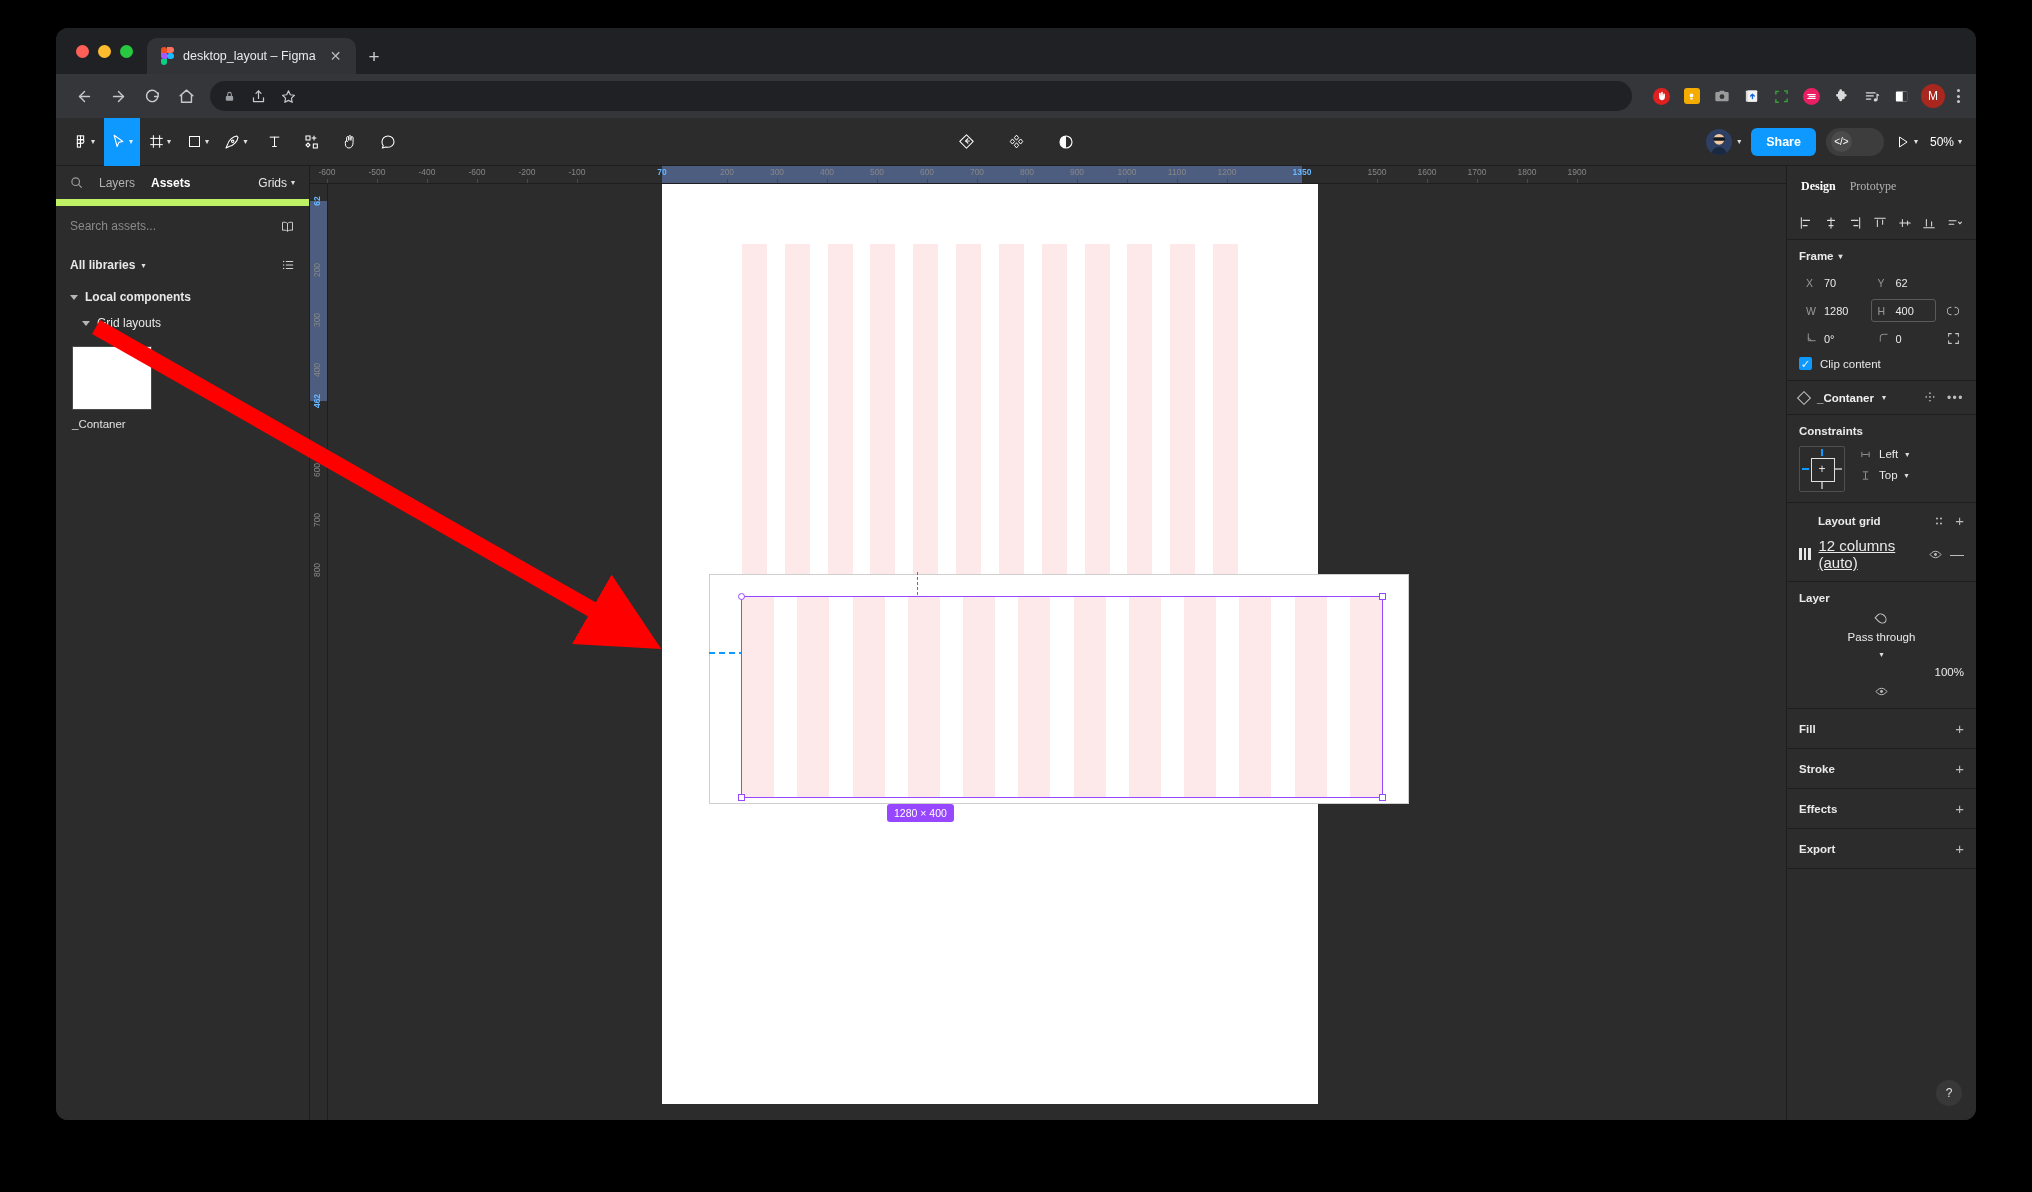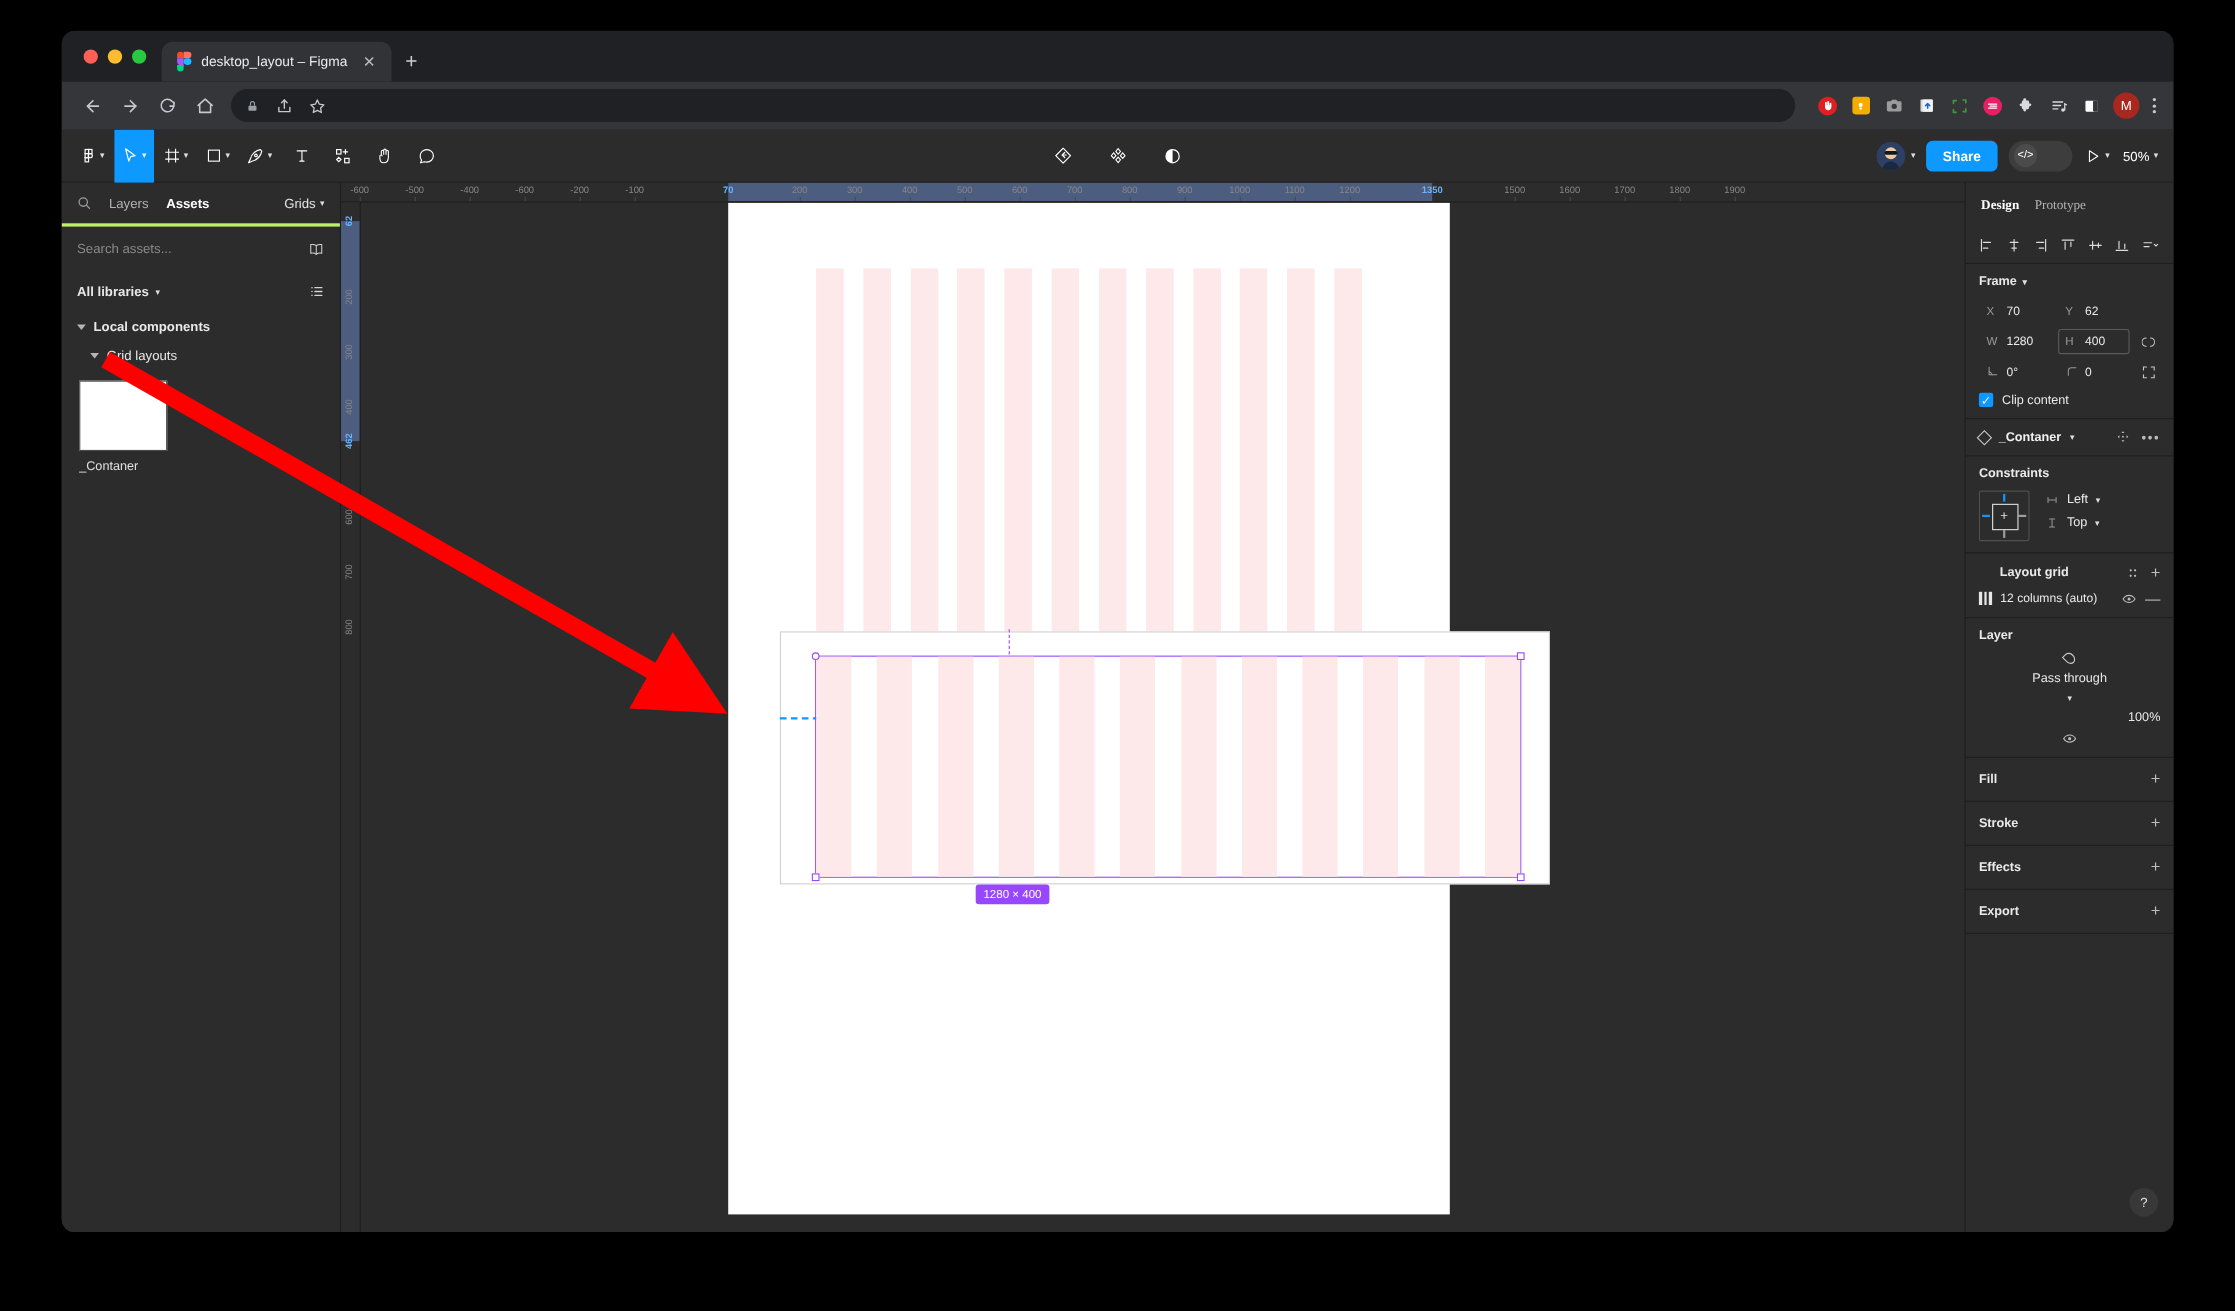--- a/index.html
+++ b/index.html
@@ -162,21 +162,21 @@
 
   
   #left-panel {
     width: 254px; background: #2c2c2c; flex: none;
     display: flex; flex-direction: column;
     border-right: 1px solid #1e1e1e;
   }
   #panel-tabs {
     height: 40px; display: flex; align-items: center;
     padding: 0 14px; gap: 16px;
-    border-bottom: 3px solid #bef264;
+    border-bottom: 7px solid #bef264;
   }
   #panel-tabs .ptab { font-size: 12px; color: #b3b3b3; cursor: pointer; }
   #panel-tabs .ptab.active { color: #fff; font-weight: 700; }
   #grids-menu { margin-left: auto; display: flex; align-items: center; gap: 4px; color: #e5e5e5; font-size: 12px; cursor: pointer; }
   #search-row {
     height: 40px; display: flex; align-items: center;
     padding: 0 14px; gap: 8px;
   }
   #assets-search {
     flex: 1; background: transparent; border: none; outline: none;
@@ -313,21 +313,21 @@
   #constraint-pad .bt { left: 50%; transform: translateX(-50%); top: 2px; width: 2px; height: 7px; }
   #constraint-pad .bb { left: 50%; transform: translateX(-50%); bottom: 2px; width: 2px; height: 7px; }
   #constraint-pad .bl { top: 50%; transform: translateY(-50%); left: 2px; width: 7px; height: 2px; }
   #constraint-pad .br2 { top: 50%; transform: translateY(-50%); right: 2px; width: 7px; height: 2px; }
   .cs-sel { display: flex; align-items: center; gap: 7px; margin-bottom: 9px; cursor: pointer; }
   .cs-sel .v { font-size: 11.5px; color: #eaeaea; }
 
   .grid-item { display: flex; align-items: center; gap: 8px; margin-top: 9px; }
   .grid-item .glyph { display: flex; gap: 2px; flex: none; }
   .grid-item .glyph i { display: block; width: 2.5px; height: 12px; background: #e6e6e6; }
-  .grid-item .name { font-size: 11px; color: #eaeaea; flex: 1; }
+  .grid-item .name { font-size: 15px; color: #eaeaea; flex: 1; text-decoration: underline; }
   .grid-item .ctl { color: #bdbdbd; cursor: pointer; display: flex; align-items: center; }
 
   .layer-row { display: flex; align-items: center; gap: 7px; margin-top: 9px; flex-direction: column; }
   .layer-row .blend { font-size: 11.5px; color: #eaeaea; }
   .layer-row .op { font-size: 11.5px; color: #eaeaea; margin-left: auto; }
   .drop-ic { width: 9px; height: 11px; border: 1.3px solid #c9c9c9; border-radius: 0 55% 55% 55%; transform: rotate(-45deg); flex: none; }
 
   .simple-section {
     display: flex; align-items: center; justify-content: space-between;
     padding: 12px; border-bottom: 1px solid #1e1e1e;

